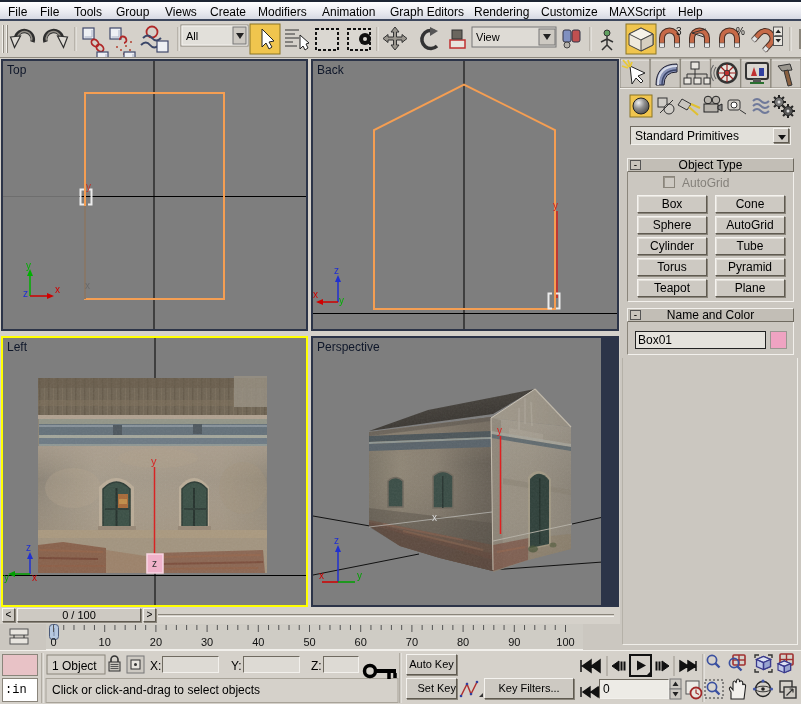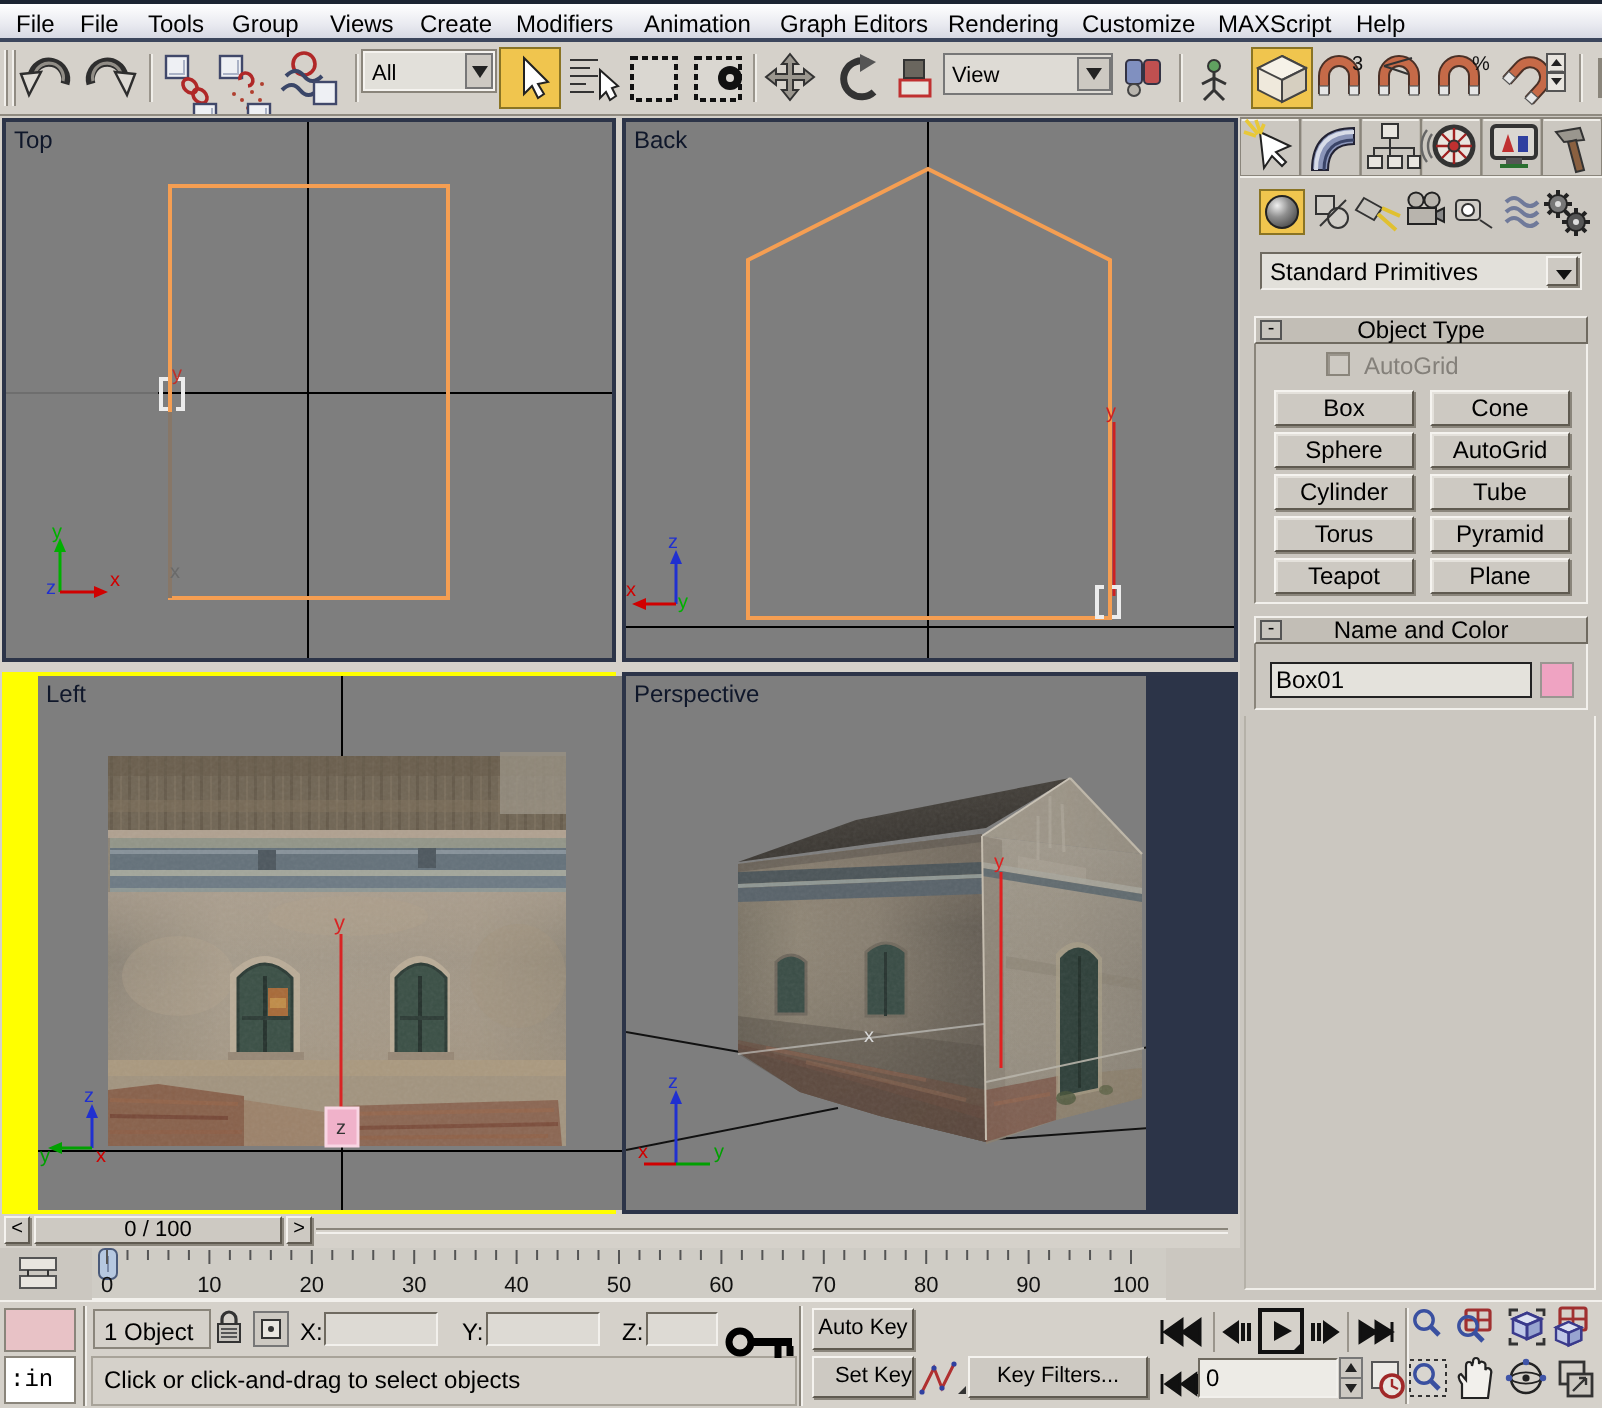--- a/index.html
+++ b/index.html
@@ -203,21 +203,21 @@
         <path d="M22 221 L25 214 L28 221 Z" fill="#2030d0"></path>
         <text x="21" y="213" fill="#2030d0" font-size="10">z</text>
         <line x1="25" y1="241" x2="8" y2="241" stroke="#d00000" stroke-width="1.5"></line>
         <path d="M10 238 L3 241 L10 244 Z" fill="#d00000"></path>
         <text x="0" y="237" fill="#d00000" font-size="10">x</text>
         <text x="26" y="243" fill="#00b000" font-size="10">y</text>
       </svg>
   </div>
 
   <div class="vp" style="left:1px;top:278px;width:307px;height:271px;background:#ffff00"></div>
-  <div class="vp" id="vpLeft" style="left:19px;top:280px;width:303px;height:267px">
+  <div class="vp" id="vpLeft" style="left:3px;top:280px;width:303px;height:267px">
     <div class="vplabel">Left</div>
     <svg width="303" height="267">
         <line x1="152" y1="0" x2="152" y2="267" stroke="#000" stroke-width="1"></line>
         <line x1="0" y1="237.5" x2="303" y2="237.5" stroke="#000" stroke-width="1"></line>
         <defs>
           <linearGradient id="wallg" x1="0" y1="0" x2="1" y2="0">
             <stop offset="0" stop-color="#90887b"></stop>
             <stop offset="0.25" stop-color="#aca292"></stop>
             <stop offset="0.8" stop-color="#a89d8d"></stop>
             <stop offset="1" stop-color="#938b7d"></stop>
@@ -290,21 +290,21 @@
         <path d="M24 221 L27 214 L30 221 Z" fill="#2030d0"></path>
         <text x="23" y="213" fill="#2030d0" font-size="10">z</text>
         <line x1="27" y1="236" x2="10" y2="236" stroke="#00a000" stroke-width="1.5"></line>
         <path d="M12 233 L5 236 L12 239 Z" fill="#00a000"></path>
         <text x="1" y="243" fill="#00a000" font-size="10">y</text>
         <text x="29" y="243" fill="#d00000" font-size="10">x</text>
       </svg>
   </div>
 
   <div class="vp" style="left:311px;top:278px;width:308px;height:271px;background:#2c3448"></div>
-  <div class="vp" id="vpPersp" style="left:313px;top:280px;width:260px;height:267px">
+  <div class="vp" id="vpPersp" style="left:313px;top:280px;width:288px;height:267px">
     <div class="vplabel">Perspective</div>
     <svg width="304" height="267">
         <defs>
           <linearGradient id="roofg" x1="0" y1="0" x2="0.7" y2="1">
             <stop offset="0" stop-color="#534e47"></stop>
             <stop offset="1" stop-color="#312e2a"></stop>
           </linearGradient>
           <linearGradient id="lwall" x1="0" y1="0" x2="1" y2="0">
             <stop offset="0" stop-color="#7c7567"></stop>
             <stop offset="0.25" stop-color="#8f8676"></stop>

